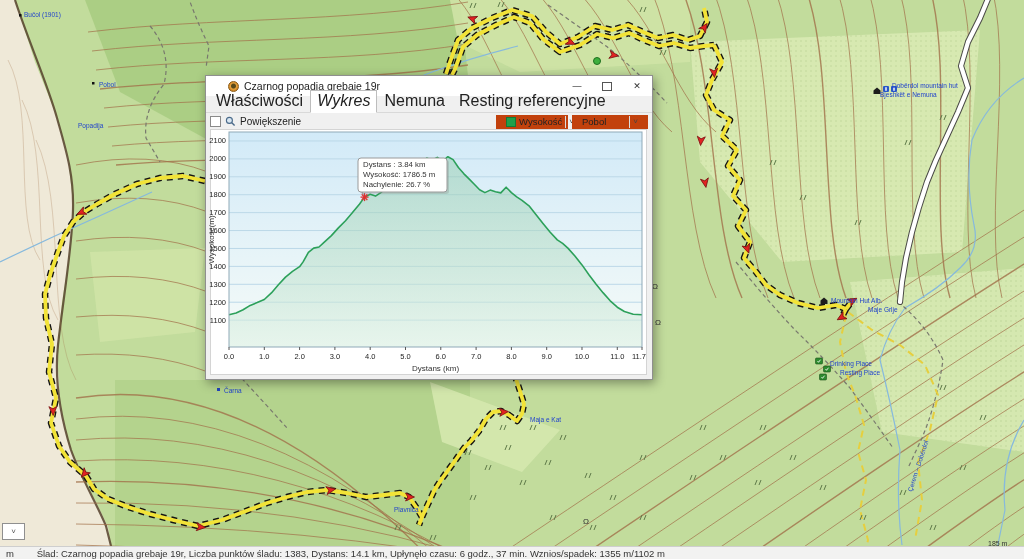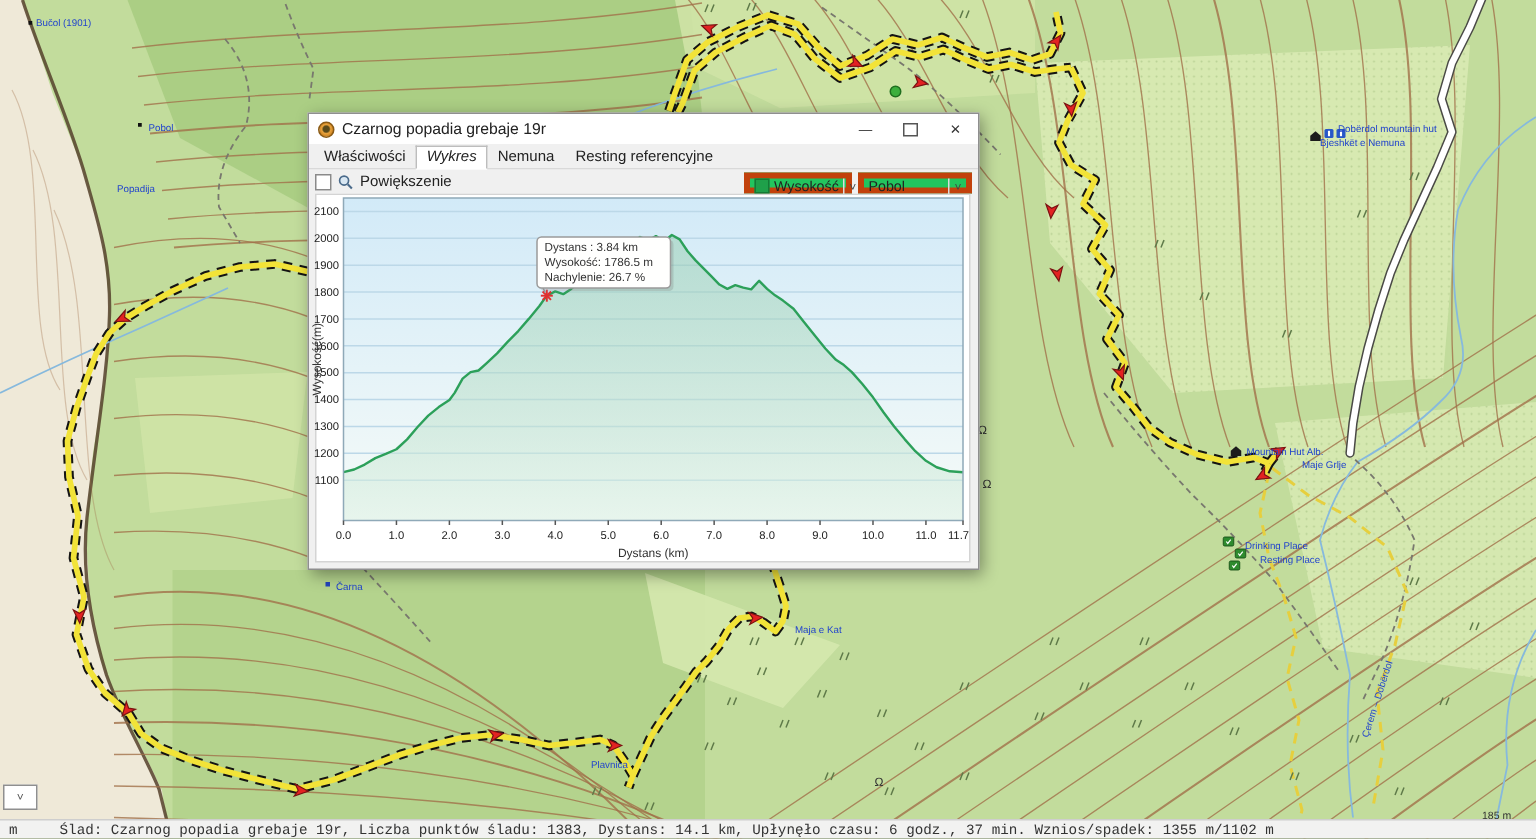--- a/index.html
+++ b/index.html
@@ -6,48 +6,48 @@
   #screen{position:relative;width:1024px;height:559px;overflow:hidden;
           font-family:"Liberation Sans",sans-serif;background:#c2dc9c;}
   #mapsvg{position:absolute;left:0;top:0;}
   #mapsvg text{font-family:"Liberation Sans",sans-serif;}
 
   
   #dialog{position:absolute;left:205px;top:75px;width:446px;height:303px;
           background:#f0f0f0;border:1px solid #8f8f8f;
           box-shadow:2px 3px 10px rgba(0,0,0,.38);}
   .titlebar{display:flex;align-items:center;height:20px;background:#fff;
-            padding-left:6px;gap:5px;}
+            padding-left:22px;gap:5px;}
   .appicon{width:11px;height:11px;border-radius:50%;flex:0 0 auto;
            background:radial-gradient(circle at 50% 45%, #5a4a1a 0 2px, #e8a23c 3px, #c97f1f 5px);
            border:1px solid #8a5a14;box-sizing:border-box;}
   .title{font-size:10.5px;color:#222;flex:1;white-space:nowrap;overflow:hidden;}
   .winbtns{display:flex;height:20px;}
   .winbtn{width:30px;height:20px;display:flex;align-items:center;justify-content:center;
           font-size:9px;color:#333;}
   .maxbox{width:8px;height:7px;border:1px solid #555;}
   .tabstrip{display:flex;align-items:flex-end;height:16px;background:#f0f0f0;
-            border-bottom:1px solid #d9d9d9;padding-left:3px;font-size:10px;}
+            border-bottom:1px solid #d9d9d9;padding-left:3px;font-size:16px;}
   .tab{padding:1px 6px 2px 6px;color:#222;border:1px solid transparent;margin-bottom:-1px;}
   .tab.active{background:#fff;border-color:#bdbdbd;border-bottom-color:#fff;font-style:italic;}
   .toolbar{display:flex;align-items:center;height:17px;padding:0 4px;gap:4px;
            font-size:10px;color:#222;background:#f0f0f0;}
   .checkbox{width:9px;height:9px;border:1px solid #8a8a8a;background:#fff;flex:0 0 auto;}
   .tool-spacer{flex:1;}
-  .combo{display:flex;align-items:flex-start;height:14px;border:4px solid #c2410c;background:#22c55e;
+  .combo{display:flex;align-items:center;height:14px;border:7px solid #c2410c;background:#22c55e;
          font-size:9.5px;padding:0 0 0 3px;gap:3px;box-sizing:border-box;}
   .combo .chev{margin-left:auto;font-size:8px;color:#444;border-left:1px solid #dcdcdc;
                padding:0 3px;line-height:12px;}
   .swatch{width:8px;height:8px;background:#1fa04a;border:1px solid #147a36;flex:0 0 auto;}
   #chartwrap{position:absolute;left:0;top:53px;width:446px;height:250px;}
 
   
   #statusbar{position:absolute;left:0;right:0;bottom:0;height:11px;background:#f2f2f1;
              border-top:1px solid #cecece;font-size:9.5px;color:#333;
-             padding:1px 0 0 6px;white-space:nowrap;overflow:hidden;font-family:Liberation Mono, monospace;}
+             padding:1px 0 0 6px;white-space:nowrap;overflow:hidden;}
   #statusbar .sb-left{display:inline-block;width:28px;}
   #minicombo{position:absolute;left:2px;top:523px;width:21px;height:15px;background:#fff;
              border:1px solid #8f8f8f;display:flex;align-items:center;justify-content:center;
              font-size:8px;color:#555;}
 </style>
 </head>
 <body>
 
 <div id="screen">
 

